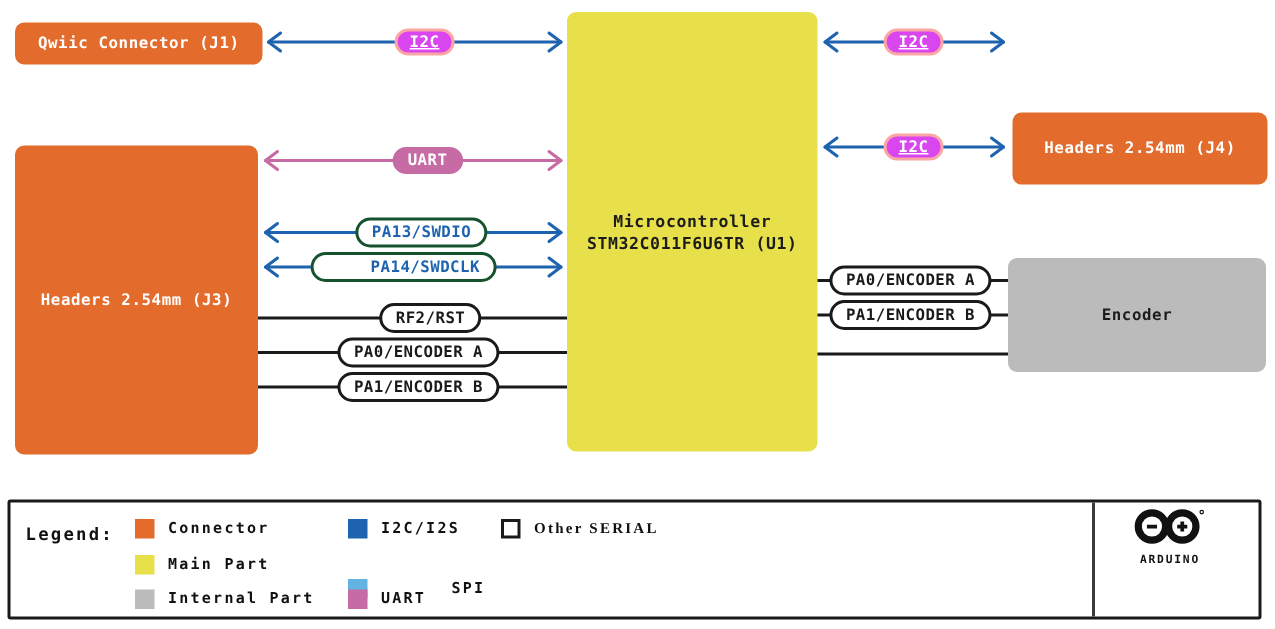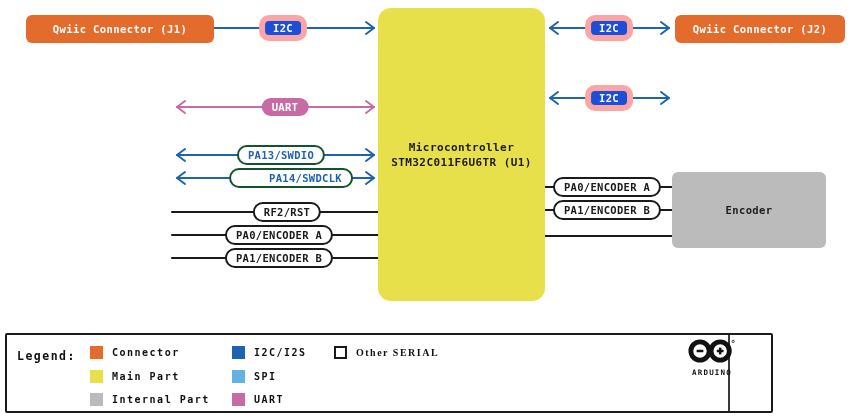--- a/index.html
+++ b/index.html
@@ -7,33 +7,33 @@
   .stage {
     position:relative; width:850px; height:419px; background:#ffffff;
     font-family:"DejaVu Sans Mono","Liberation Mono",monospace;
     font-weight:bold; overflow:hidden;
   }
   .wires { position:absolute; left:0; top:0; }
 
   .box { position:absolute; display:flex; align-items:center; justify-content:center;
          text-align:center; border-radius:6px; font-size:10.5px; letter-spacing:0.4px; }
   .box.orange { background:#E36C2D; color:#ffffff; }
-  .box.yellow { background:#E8E04A; color:#1c1c1c;border-radius:13px; }
+  .box.yellow { background:#E8E04A; color:#1c1c1c; }
   .box.gray   { background:#BBBBBB; color:#1c1c1c; }
   .mcu-label { line-height:15px; font-size:11px; letter-spacing:0.4px; }
 
   .pill { position:absolute; transform:translate(-50%,-50%); white-space:nowrap;
           border-radius:10px; font-size:10.5px; line-height:12px; letter-spacing:0.3px;
           padding:2px 9px; background:#ffffff; }
-  .pill.solid-blue { background:#1d4ed8; color:#ffffff; border:6px solid #fca5a5; padding:1px 8px; }
+  .pill.solid-blue { background:#d946ef; color:#ffffff; border:2px solid #fca5a5; padding:1px 8px;text-decoration:underline; }
   .pill.solid-pink { background:#C76BA4; color:#ffffff; border:2px solid #C76BA4; padding:1px 8px; }
   .pill.outline-blue  { border:2px solid #14532d; color:#1E63B0; }
   .pill.outline-black { border:2px solid #1a1a1a; color:#1a1a1a; }
 
-  .legend { position:absolute; left:5px; top:333px; width:768px; height:80px;
+  .legend { position:absolute; left:5px; top:333px; width:836px; height:80px;
             border:2px solid #1a1a1a; border-radius:2px; background:#ffffff; }
   .legend-title { position:absolute; left:10px; top:14px; font-size:11.5px;
                   letter-spacing:1.5px; color:#111; }
   .legend-item { position:absolute; display:flex; align-items:center; }
   .legend-item .swatch { width:13px; height:13px; margin-right:9px; flex:0 0 auto; }
   .legend-item .swatch.outlined { border:2px solid #1a1a1a; }
   .legend-item .lbl { font-size:10px; letter-spacing:1.5px; color:#111; white-space:nowrap; }
 
   .legend-divider { position:absolute; left:721px; top:0; width:1.5px; height:100%; background:#3a3a3a; }
 
@@ -98,47 +98,50 @@
       <line x1="545" y1="187" x2="672" y2="187"></line>
     </g>
     <g stroke="#1A1A1A" stroke-width="2">
       <line x1="545" y1="210" x2="672" y2="210"></line>
     </g>
     <g stroke="#1A1A1A" stroke-width="2">
       <line x1="545" y1="236" x2="672" y2="236"></line>
     </g>
   </svg>
 
-  <div class="box orange" style="left:26px; top:15px; width:188px; height:28px;">
+  <div class="box orange" style="left:10px; top:15px; width:165px; height:28px;">
     <span>Qwiic Connector (J1)</span>
   </div>
 
   <div class="box yellow" style="left:378px; top:8px; width:167px; height:293px;">
     <div class="mcu-label">
       <div>Microcontroller</div>
       <div>STM32C011F6U6TR (U1)</div>
     </div>
   </div>
 
-  <div class="box orange" style="left:675px; top:15px; width:170px; height:28px;">
-    <span>Qwiic Connector (J2)</span>
+
+  <div class="box orange" style="left:675px; top:75px; width:170px; height:48px;">
+    <span>Headers 2.54mm (J4)</span>
   </div>
 
+  <div class="box orange" style="left:10px; top:97px; width:162px; height:206px;">
+    <span>Headers 2.54mm (J3)</span>
+  </div>
 
-
-  <div class="box gray" style="left:672px; top:172px; width:154px; height:76px;">
+  <div class="box gray" style="left:672px; top:172px; width:172px; height:76px;">
     <span>Encoder</span>
   </div>
 
   <div class="pill solid-blue" style="left:283px; top:28px;">I2C</div>
   <div class="pill solid-blue" style="left:609px; top:28px;">I2C</div>
   <div class="pill solid-blue" style="left:609px; top:98px;">I2C</div>
   <div class="pill solid-pink" style="left:285px; top:107px;">UART</div>
   <div class="pill outline-blue" style="left:281px; top:155px;">PA13/SWDIO</div>
-  <div class="pill outline-blue" style="left:291px; top:178px;padding-left:38px;">PA14/SWDCLK</div>
+  <div class="pill outline-blue" style="left:269px; top:178px;padding-left:38px;">PA14/SWDCLK</div>
   <div class="pill outline-black" style="left:287px; top:212px;">RF2/RST</div>
   <div class="pill outline-black" style="left:279px; top:235px;">PA0/ENCODER A</div>
   <div class="pill outline-black" style="left:279px; top:258px;">PA1/ENCODER B</div>
   <div class="pill outline-black" style="left:607px; top:187px;">PA0/ENCODER A</div>
   <div class="pill outline-black" style="left:607px; top:210px;">PA1/ENCODER B</div>
 
   <div class="legend">
     <div class="legend-title">Legend:</div>
 
     <div class="legend-item" style="left:83px; top:11px;">
@@ -150,21 +153,21 @@
       <span class="lbl">Main Part</span>
     </div>
     <div class="legend-item" style="left:83px; top:58px;">
       <span class="swatch" style="background-color: rgb(187, 187, 187);"></span>
       <span class="lbl">Internal Part</span>
     </div>
     <div class="legend-item" style="left:225px; top:11px;">
       <span class="swatch" style="background-color: rgb(30, 99, 176);"></span>
       <span class="lbl">I2C/I2S</span>
     </div>
-    <div class="legend-item" style="left:225px; top:35px;">
+    <div class="legend-item" style="left:225px; top:51px;gap:47px;">
       <span class="swatch" style="background-color: rgb(98, 179, 226);"></span>
       <span class="lbl">SPI</span>
     </div>
     <div class="legend-item" style="left:225px; top:58px;">
       <span class="swatch" style="background-color: rgb(199, 107, 164);"></span>
       <span class="lbl">UART</span>
     </div>
     <div class="legend-item" style="left:327px; top:11px;font-family:Liberation Serif, serif;">
       <span class="swatch outlined" style="background-color: rgb(255, 255, 255);"></span>
       <span class="lbl">Other SERIAL</span>

